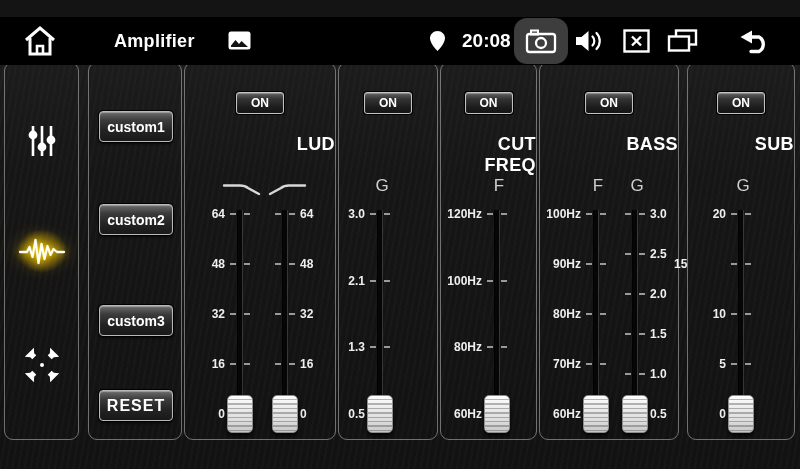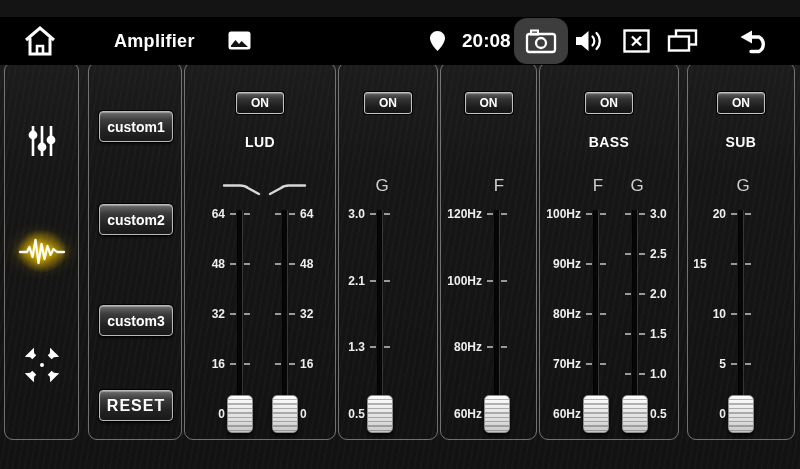--- a/index.html
+++ b/index.html
@@ -49,22 +49,22 @@
   .pbtn:nth-of-type(3){ top:242px; }
   .pbtn:nth-of-type(4){ top:327px; font-size:16px; letter-spacing:1px; }
 
   
   .channel { position:absolute; top:14px; height:378px; border:1px solid rgba(190,190,190,.55); border-radius:9px; }
   .on-btn { position:absolute; top:29px; left:50%; transform:translateX(-50%);
             width:48px; height:22px; border-radius:3px; border:1px solid #c3c3c3;
             color:#fff; font-weight:bold; font-size:12px; font-family:"Liberation Sans", sans-serif;
             background:linear-gradient(180deg,#636363 0%, #333 30%, #1d1d1d 70%, #141414 100%);
             box-shadow:0 0 0 1px #000, inset 0 1px 1px rgba(255,255,255,.3); cursor:pointer; }
-  .ch-title { position:absolute; top:71px; left:0; width:100%; text-align:center;
-              color:#fff; font-size:14px; font-weight:bold; letter-spacing:.4px; }
+  .ch-title { position:absolute; top:71px; left:0; width:100%; text-align:right;
+              color:#fff; font-size:18px; font-weight:bold; letter-spacing:.4px; }
   .sl-header { position:absolute; top:113px; transform:translateX(-50%); color:#cfcfcf;
                font-size:17px; }
   .sl-icon { position:absolute; top:118px; transform:translateX(-50%); }
   .track { position:absolute; top:147px; width:4px; height:208px; background:#060606;
            box-shadow:1px 0 0 rgba(255,255,255,.14), -1px 0 0 rgba(0,0,0,.9); cursor:pointer; }
   .dash { position:absolute; width:6px; height:2px; background:#9a9a9a; }
   .sl-label { position:absolute; width:52px; color:#efefef; font-size:12px; font-weight:bold;
               transform:translateY(-50%); white-space:nowrap; }
   .knob { position:absolute; width:26px; height:38px; border-radius:5px; border:1px solid #8e8e8e;
           background-image:
@@ -235,20 +235,21 @@
           <div class="dash" style="left: 31px; top: 283.333px;"></div>
           <div class="dash" style="left: 45px; top: 283.333px;"></div>
           <div class="sl-label" style="top: 284.333px; left: -26px; text-align: right;">1.3</div>
           <div class="dash" style="left: 31px; top: 350px;"></div>
           <div class="dash" style="left: 45px; top: 350px;"></div>
           <div class="sl-label" style="top: 351px; left: -26px; text-align: right;">0.5</div>
           <div class="knob" style="left: 28px; top: 332px;"></div>
         </div>
         <div class="channel" style="left: 440px; width: 97px;">
           <button class="on-btn">ON</button>
+          <div class="ch-title">CUT FREQ</div>
           <div class="sl-header" style="left: 58px;">F</div>
           <div class="track" style="left: 54px;"></div>
           <div class="dash" style="left: 46px; top: 150px;"></div>
           <div class="dash" style="left: 60px; top: 150px;"></div>
           <div class="sl-label" style="top: 151px; left: -11px; text-align: right;">120Hz</div>
           <div class="dash" style="left: 46px; top: 216.667px;"></div>
           <div class="dash" style="left: 60px; top: 216.667px;"></div>
           <div class="sl-label" style="top: 217.667px; left: -11px; text-align: right;">100Hz</div>
           <div class="dash" style="left: 46px; top: 283.333px;"></div>
           <div class="dash" style="left: 60px; top: 283.333px;"></div>
@@ -304,21 +305,21 @@
         <div class="channel" style="left: 687px; width: 108px;">
           <button class="on-btn">ON</button>
           <div class="ch-title">SUB</div>
           <div class="sl-header" style="left: 55px;">G</div>
           <div class="track" style="left: 51px;"></div>
           <div class="dash" style="left: 43px; top: 150px;"></div>
           <div class="dash" style="left: 57px; top: 150px;"></div>
           <div class="sl-label" style="top: 151px; left: -14px; text-align: right;">20</div>
           <div class="dash" style="left: 43px; top: 200px;"></div>
           <div class="dash" style="left: 57px; top: 200px;"></div>
-          <div class="sl-label" style="top: 201px; left: -14px; text-align: center;">15</div>
+          <div class="sl-label" style="top: 201px; left: -14px; text-align: left;">15</div>
           <div class="dash" style="left: 43px; top: 250px;"></div>
           <div class="dash" style="left: 57px; top: 250px;"></div>
           <div class="sl-label" style="top: 251px; left: -14px; text-align: right;">10</div>
           <div class="dash" style="left: 43px; top: 300px;"></div>
           <div class="dash" style="left: 57px; top: 300px;"></div>
           <div class="sl-label" style="top: 301px; left: -14px; text-align: right;">5</div>
           <div class="dash" style="left: 43px; top: 350px;"></div>
           <div class="dash" style="left: 57px; top: 350px;"></div>
           <div class="sl-label" style="top: 351px; left: -14px; text-align: right;">0</div>
           <div class="knob" style="left: 40px; top: 332px;"></div>

